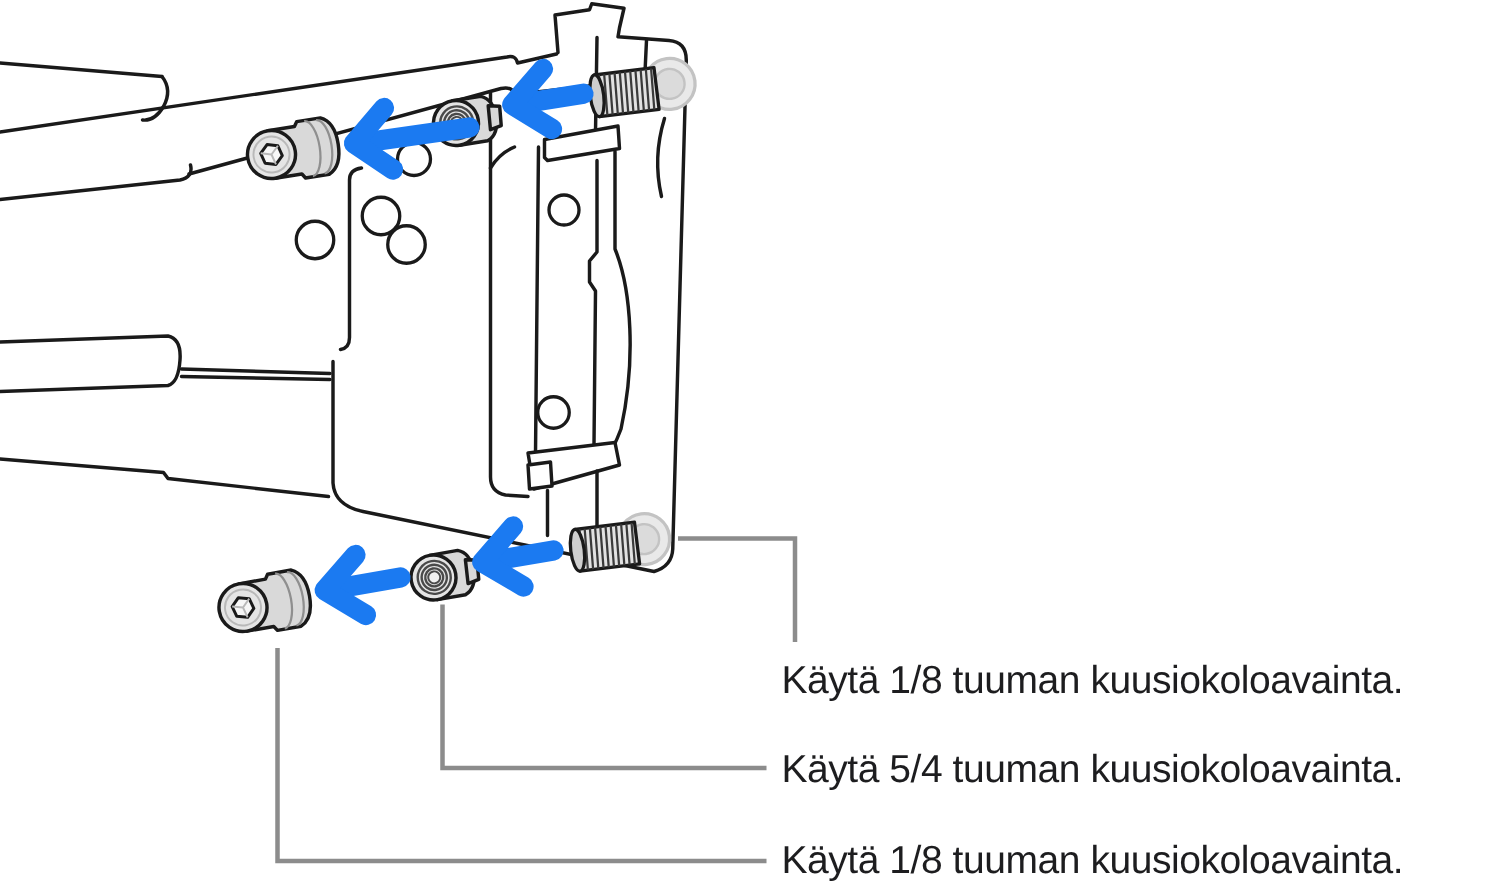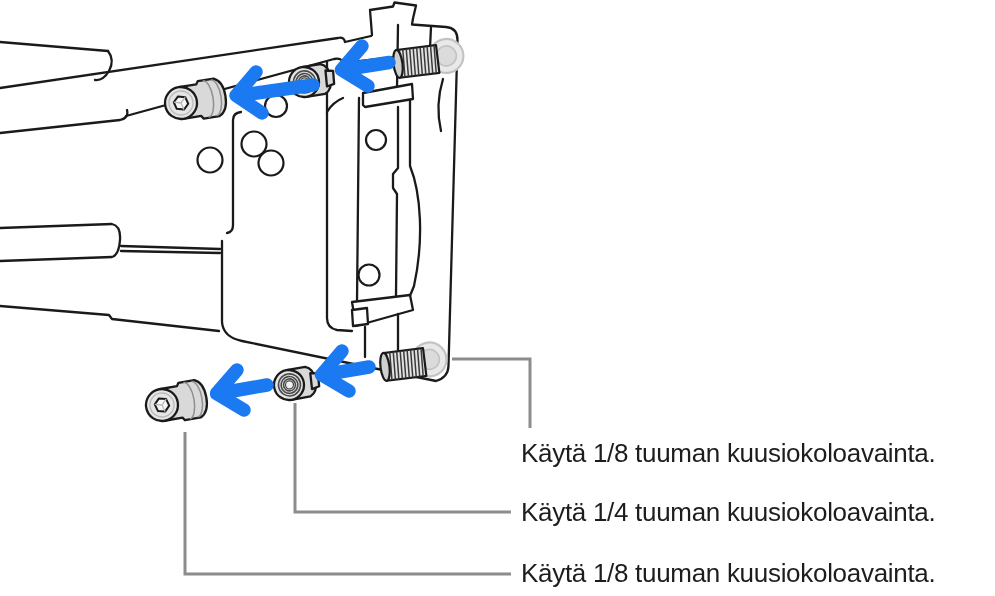--- a/index.html
+++ b/index.html
@@ -172,15 +172,15 @@
         <path class="arrow" d="M244,410 L216.5,393.5 L237,370"></path>
       </g>
       <g>
         <path class="arrow" d="M369,367 L329,373.8"></path>
         <path class="arrow" d="M349,391 L321.5,374.8 L342,351"></path>
       </g>
     </g>
   </svg>
 
   <div class="callout-label lbl-1">Käytä 1/8 tuuman kuusiokoloavainta.</div>
-  <div class="callout-label lbl-2">Käytä 1/4 tuuman kuusiokoloavainta.</div>
+  <div class="callout-label lbl-2">Käytä 5/4 tuuman kuusiokoloavainta.</div>
   <div class="callout-label lbl-3">Käytä 1/8 tuuman kuusiokoloavainta.</div>
 </div>
 
 </body></html>

